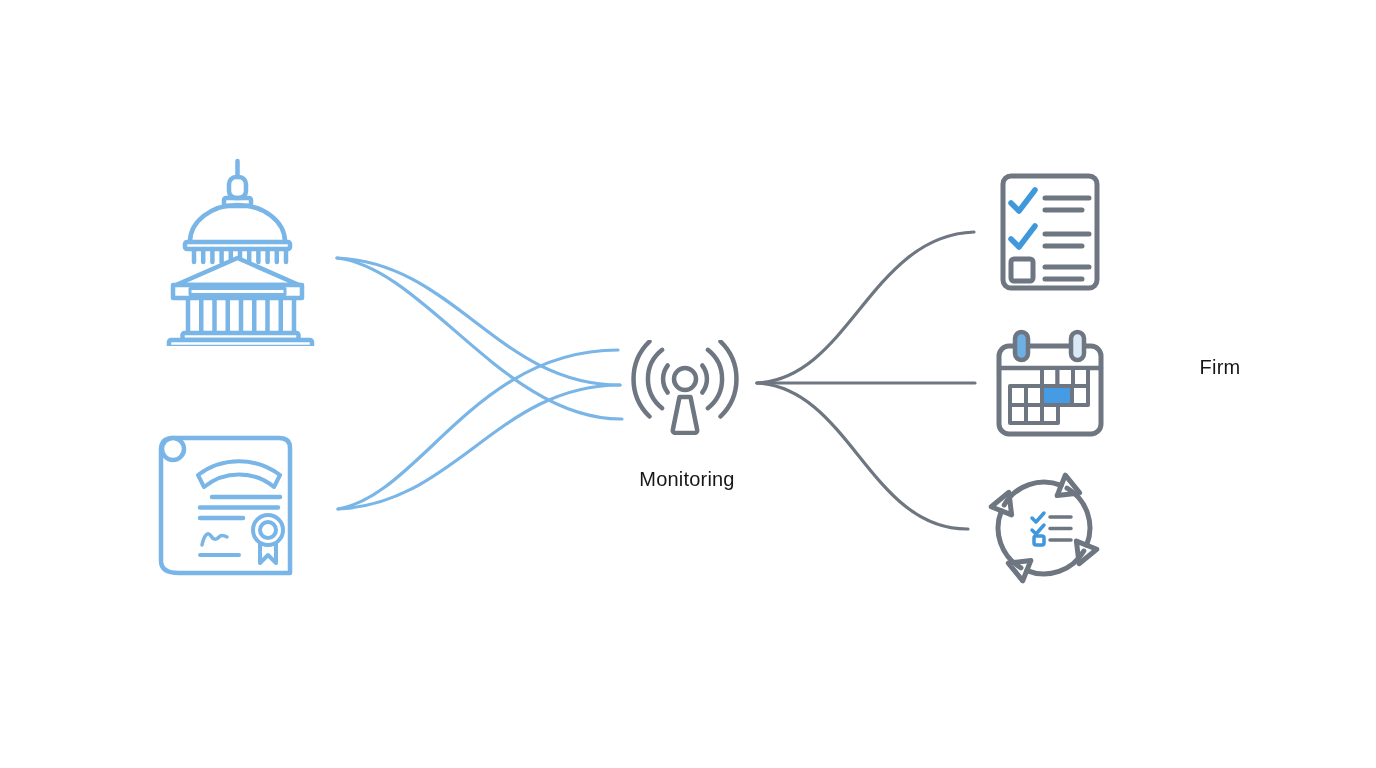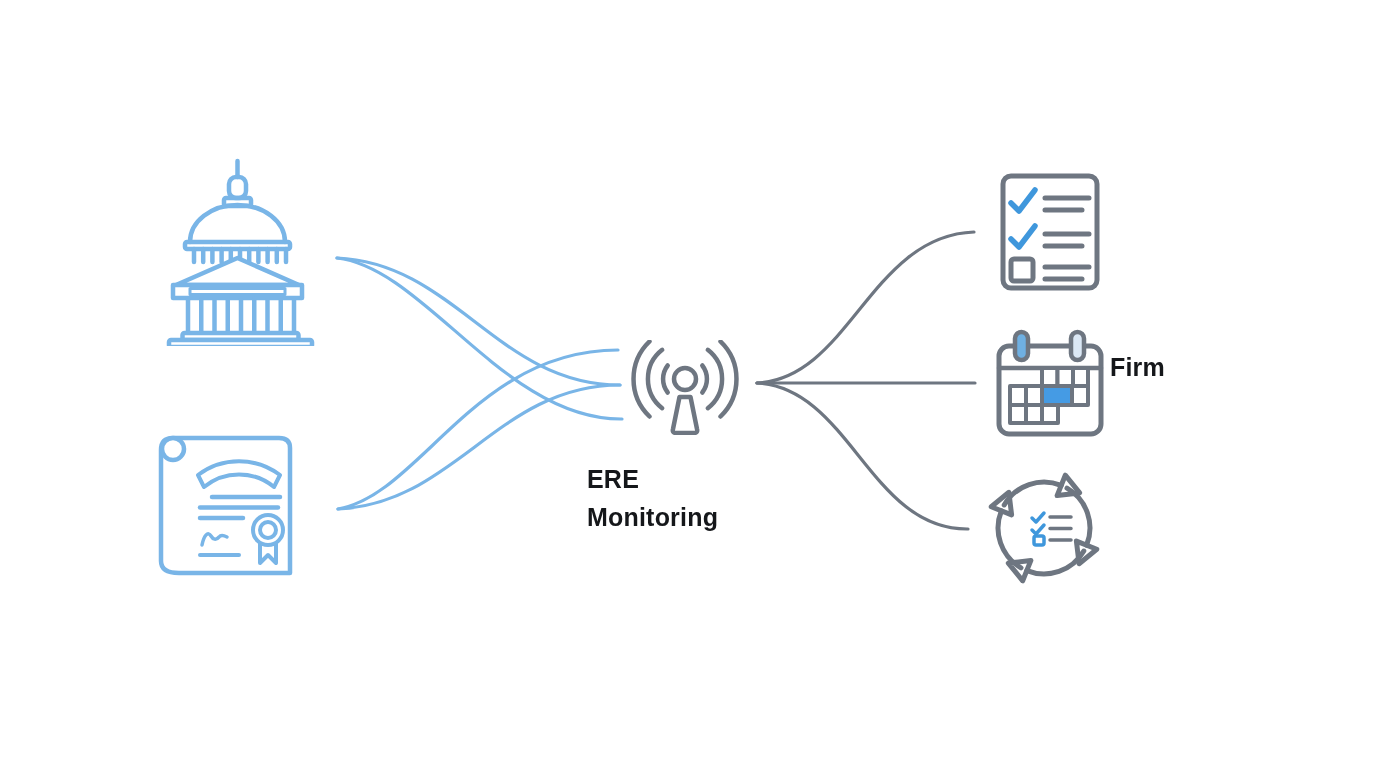--- a/index.html
+++ b/index.html
@@ -20,25 +20,25 @@
   }
   .stage{position:relative;width:1376px;height:768px;}
   .abs{position:absolute;}
   svg .ln{fill:none;stroke-linecap:round;stroke-linejoin:round;}
   .sb{stroke:var(--blue-stroke);}
   .sg{stroke:var(--gray-stroke);}
   .ab{stroke:var(--blue-accent);}
   .label{
     position:absolute;
     color:var(--text);
-    font-size:25px;
+    font-size:20px;
     line-height:38px;
+    text-align:center;
     letter-spacing:0.2px;
     white-space:nowrap;
-    font-weight:bold;
   }
 </style>
 </head>
 <body>
 
 <div class="stage">
 
   <svg class="abs" style="left:0;top:0" width="1376" height="768" viewBox="0 0 1376 768">
     <g>
       <path class="ln sb" stroke-width="3.2" d="M 337,258 C 455,263 498,385 620,385"></path>
@@ -93,21 +93,20 @@
       <path d="M 40.7,25.5 A 22 22 0 0 0 40.7,52.5"></path>
       <path d="M 35.2,9.8 A 37 37 0 0 0 35.2,68.2"></path>
       <path d="M 22.5,1.5 A 52 52 0 0 0 22.5,76.5"></path>
       <path d="M 75.3,25.5 A 22 22 0 0 1 75.3,52.5"></path>
       <path d="M 80.8,9.8 A 37 37 0 0 1 80.8,68.2"></path>
       <path d="M 93.5,1.5 A 52 52 0 0 1 93.5,76.5"></path>
     </g>
   </svg>
 
   <div class="label" style="left:587px;top:460px;width:200px">
-    <div>ERE</div>
     <div>Monitoring</div>
   </div>
 
   <svg class="abs" style="left:1000px;top:173px" width="100" height="118" viewBox="0 0 100 118">
     <g class="ln">
       <rect class="sg" x="3" y="3" width="94" height="112" rx="8" stroke-width="5" fill="#ffffff"></rect>
       <path class="ab" stroke-width="5.5" d="M 11,30 L 19,38 L 35,17"></path>
       <path class="sg" stroke-width="5" d="M 45,25 H 89 M 45,37 H 82"></path>
       <path class="ab" stroke-width="5.5" d="M 11,66 L 19,74 L 35,53"></path>
       <path class="sg" stroke-width="5" d="M 45,61 H 89 M 45,73 H 82"></path>

